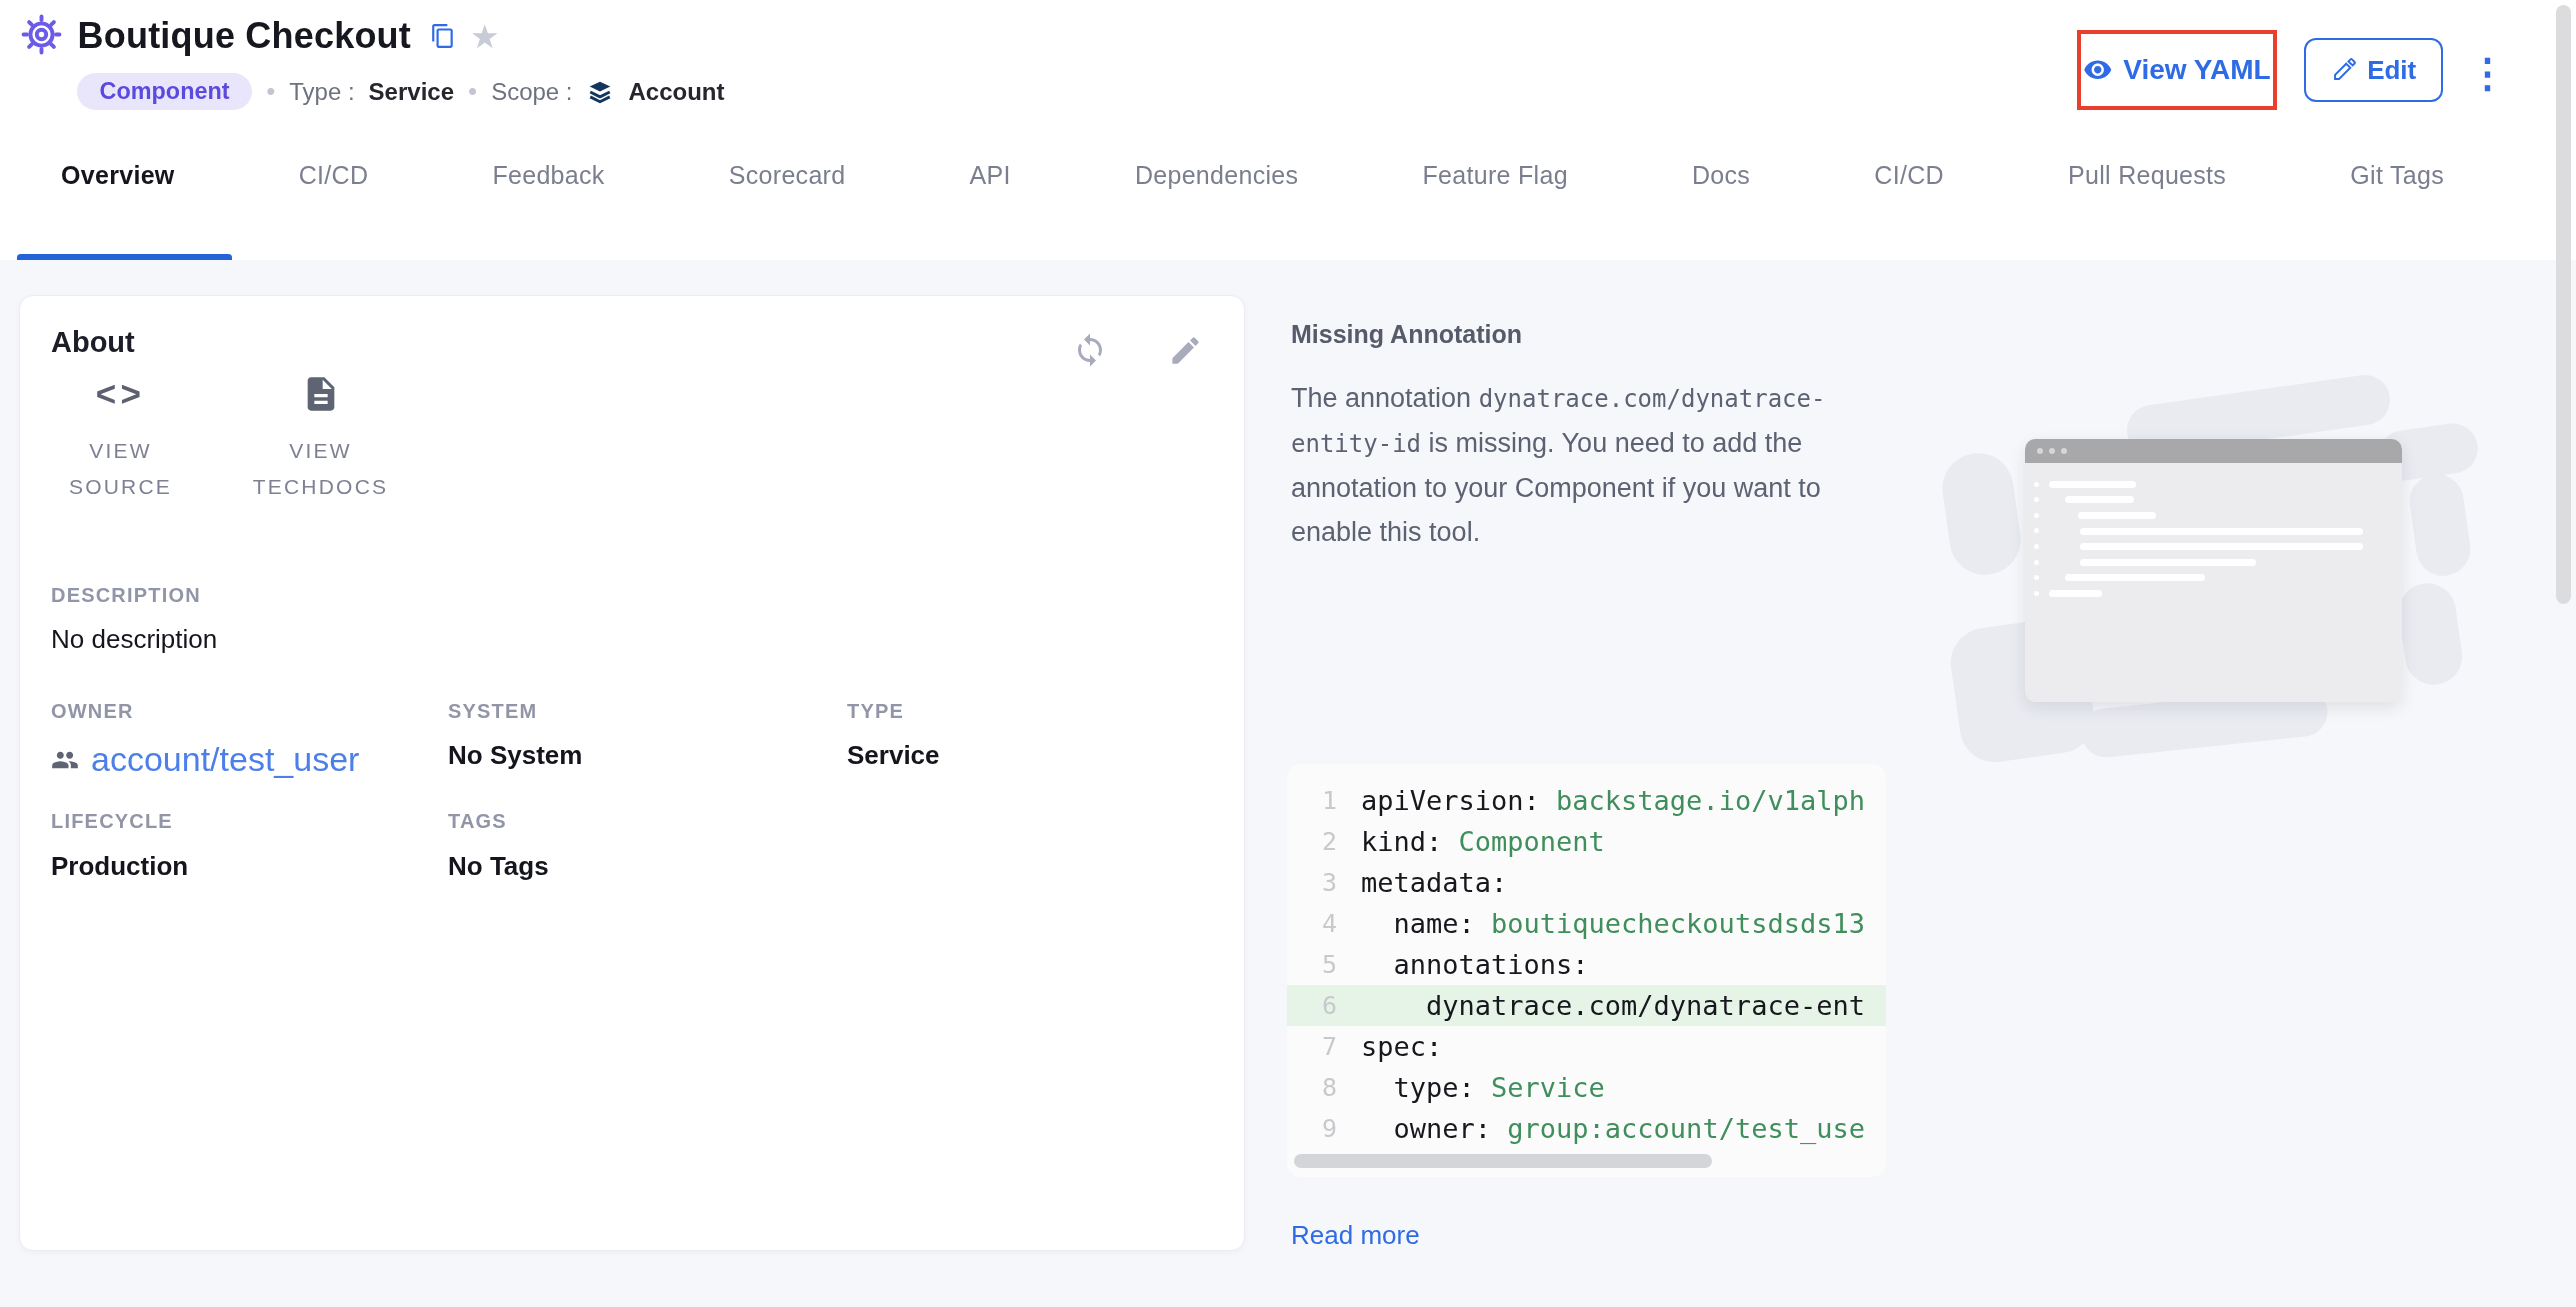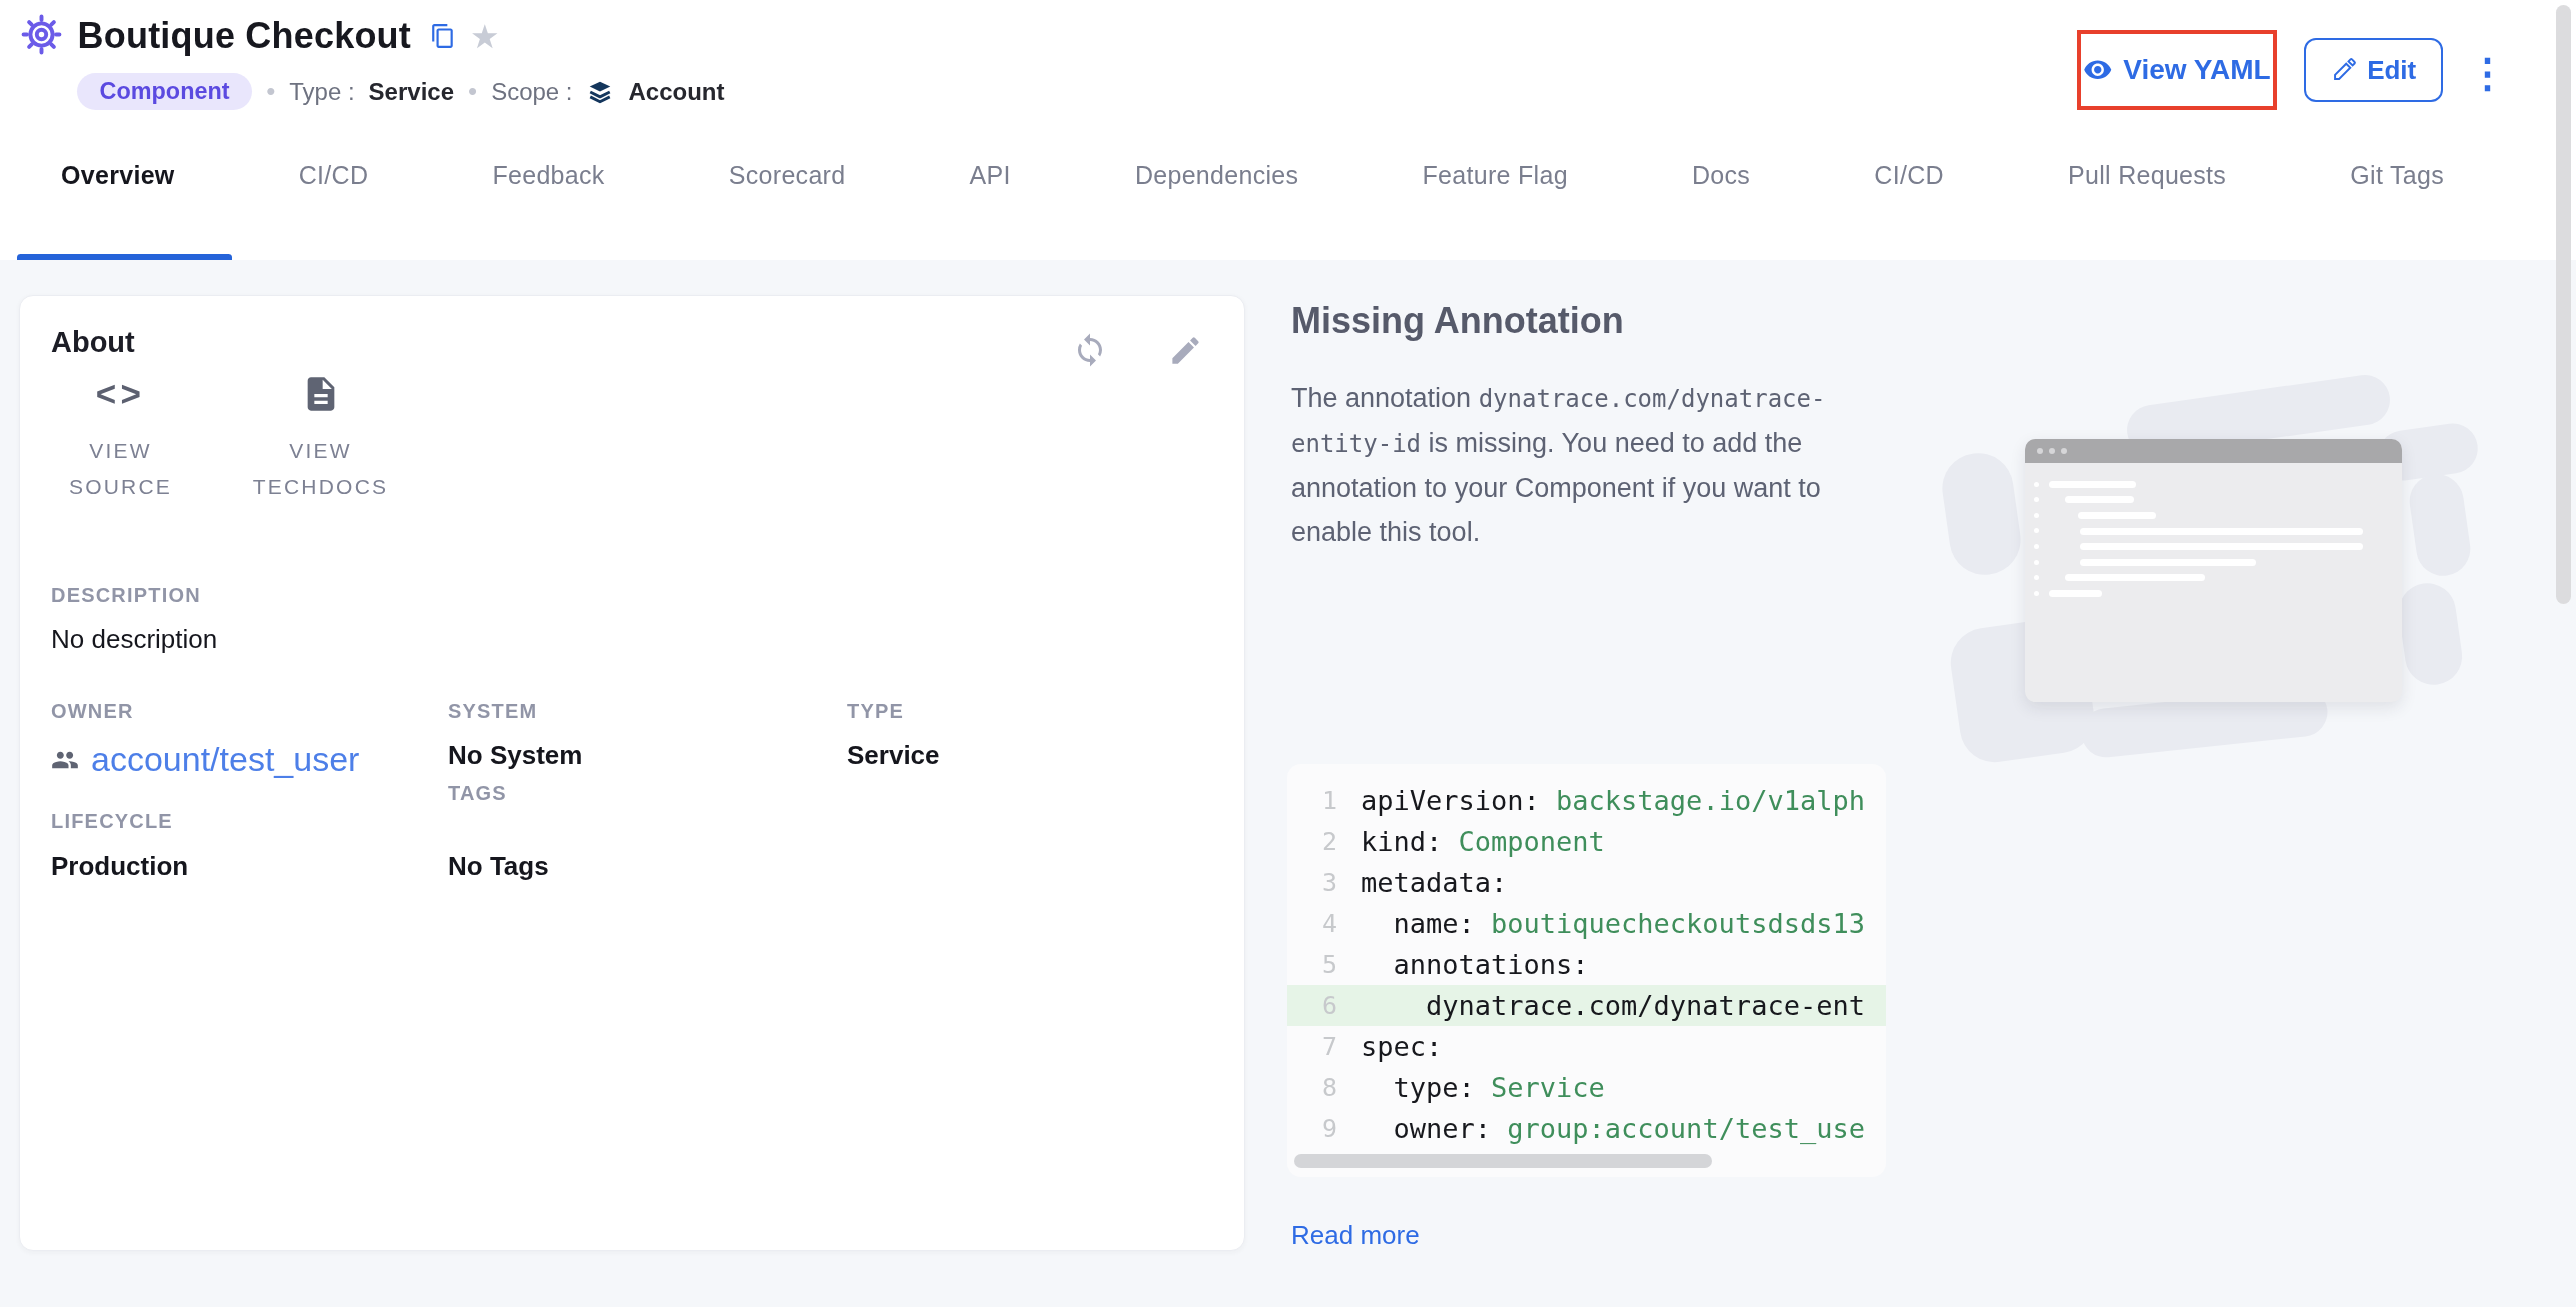--- a/index.html
+++ b/index.html
@@ -53,25 +53,25 @@
   .f-desc-value { position:absolute; left:31px; top:328px; }
   .f-owner-label { position:absolute; left:31px; top:404px; }
   .f-owner-value { position:absolute; left:31px; top:444px; display:flex; align-items:center; gap:12px; }
   .owner-link { font-size:34px; color:#4d7fe8; text-decoration:none; cursor:pointer; }
   .f-system-label { position:absolute; left:428px; top:404px; }
   .f-system-value { position:absolute; left:428px; top:444px; }
   .f-type-label { position:absolute; left:827px; top:404px; }
   .f-type-value { position:absolute; left:827px; top:444px; }
   .f-lifecycle-label { position:absolute; left:31px; top:514px;text-align:center; }
   .f-lifecycle-value { position:absolute; left:31px; top:555px; }
-  .f-tags-label { position:absolute; left:428px; top:486px; }
+  .f-tags-label { position:absolute; left:428px; top:514px; }
   .f-tags-value { position:absolute; left:428px; top:555px; }
 
   
-  .panel-title { position:absolute; left:1291px; top:40px; font-size:36px; font-weight:700; color:#565a6a; }
+  .panel-title { position:absolute; left:1291px; top:60px; font-size:25px; font-weight:700; color:#565a6a; }
   .panel-para1 { position:absolute; left:1291px; top:116px; width:613px; font-size:27px; line-height:44px; color:#5d6273; }
   .panel-para2 { position:absolute; left:1291px; top:387px; width:613px; font-size:27px; line-height:43px; color:#5d6273; }
   .inline-code { font-family:"DejaVu Sans Mono", monospace; font-size:24px; color:#5d6273; }
   .read-more { position:absolute; left:1291px; top:960px; font-size:26px; color:#2e6be4; cursor:pointer; }
 
   .codeblock { position:absolute; left:1287px; top:504px; width:599px; height:413px; background:#fbfbfc; border-radius:14px; overflow:hidden; }
   .code-lines { position:absolute; left:0; top:15.6px; width:100%; }
   .crow { display:flex; align-items:center; height:41px; white-space:pre; font-family:"DejaVu Sans Mono", monospace; font-size:27px; }
   .crow.hl { background:#e6f4e7; }
   .lnum { flex:none; width:50px; text-align:right; margin-right:24px; color:#c7c9cc; font-size:25px; }

